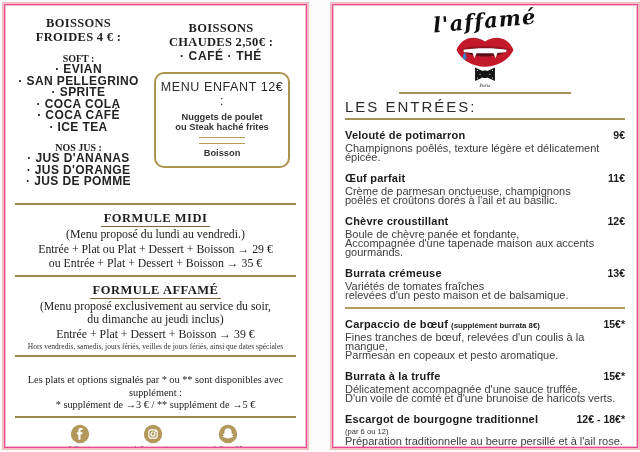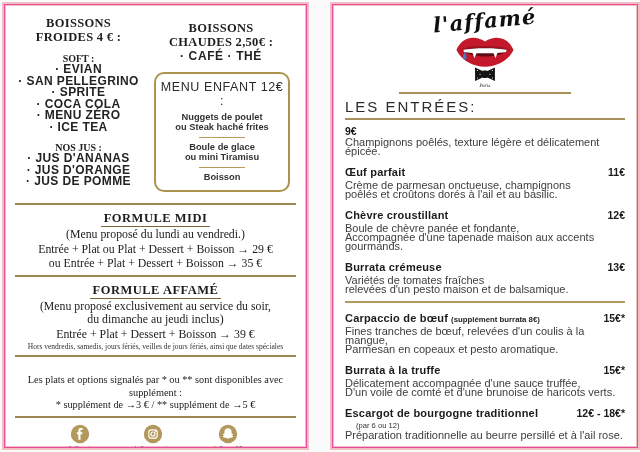--- a/index.html
+++ b/index.html
@@ -55,21 +55,21 @@
   .logo svg{width:62px;height:58px;margin-top:-2px;}
   .logo-divider{width:172px;height:2px;background:#a8905a;margin:3px auto 4px;}
   .entrees-title{font-size:15px;letter-spacing:2px;color:#2b2b2b;text-align:left;line-height:17px;}
   .entrees-underline{height:2px;background:#a8905a;margin-top:3px;}
   .entry{margin-top:5px;}
   .entry-head{display:flex;justify-content:space-between;align-items:baseline;}
   .entry-name{font-weight:bold;font-size:11px;color:#1b1b1b;letter-spacing:.2px;}
   .entry-suffix{font-size:7.8px;font-weight:bold;color:#222;margin-left:3px;}
   .entry-suffix:empty{display:none;}
   .entry-price{font-weight:bold;font-size:10.5px;color:#1b1b1b;white-space:nowrap;}
-  .entry-sub{font-size:7.6px;color:#333;line-height:9px;margin-left:11px;}
+  .entry-sub{font-size:7.6px;color:#333;line-height:9px;}
   .entry-sub:empty{display:none;}
   .entry-desc{font-size:11px;color:#3d3d3d;line-height:9.4px;margin-top:1px;}
   .entry-divider{height:2px;background:#b29a62;margin-top:6px;}
 </style>
 </head>
 <body>
 
 <div class="page page-left">
   <div class="page-inner">
     <div class="pl-content">
@@ -78,43 +78,41 @@
         <div class="colA">
           <div class="drink-title pre">BOISSONS
 FROIDES 4 € :</div>
           <div class="sub-label">SOFT :</div>
           <div>
 
           <div class="drink-item">· EVIAN</div>
               <div class="drink-item">· SAN PELLEGRINO</div>
               <div class="drink-item">· SPRITE</div>
               <div class="drink-item">· COCA COLA</div>
-              <div class="drink-item">· MENU ZÉRO</div>
+              <div class="drink-item">· COCA CAFÉ</div>
               <div class="drink-item">· ICE TEA</div>
             </div>
           <div class="sub-label">NOS JUS :</div>
           <div>
 
           <div class="drink-item">· JUS D'ANANAS</div>
               <div class="drink-item">· JUS D'ORANGE</div>
               <div class="drink-item">· JUS DE POMME</div>
             </div>
         </div>
 
         <div class="colB">
           <div class="drink-title pre">BOISSONS
 CHAUDES 2,50€ :</div>
           <div class="cafe-line">· CAFÉ · THÉ</div>
           <div class="menu-enfant">
             <div class="me-title">MENU ENFANT 12€ :</div>
             <div class="me-line pre">Nuggets de poulet
 ou Steak haché frites</div>
             <div class="me-div"></div>
-            <div class="me-line pre">Boule de glace
-ou mini Tiramisu</div>
             <div class="me-div"></div>
             <div class="me-line">Boisson</div>
           </div>
         </div>
       </div>
 
       <div class="rule"></div>
       <div class="formule">
         <span class="f-title">FORMULE MIDI</span>
         <div class="f-sub">(Menu proposé du lundi au vendredi.)</div>
@@ -202,20 +200,21 @@
       </div>
 
       <div class="logo-divider"></div>
       <div class="entrees-title">LES ENTRÉES:</div>
       <div class="entrees-underline"></div>
 
       <div class="entries">
 
           <div class="entry">
             <div class="entry-head">
+              <span><span class="entry-name">Velouté de potimarron</span></span>
               <span class="entry-price">9€</span>
             </div>
 
             <div class="entry-desc pre">Champignons poêlés, texture légère et délicatement épicée.</div>
 
           </div>
 
           <div class="entry">
             <div class="entry-head">
               <span><span class="entry-name">Œuf parfait</span></span>

